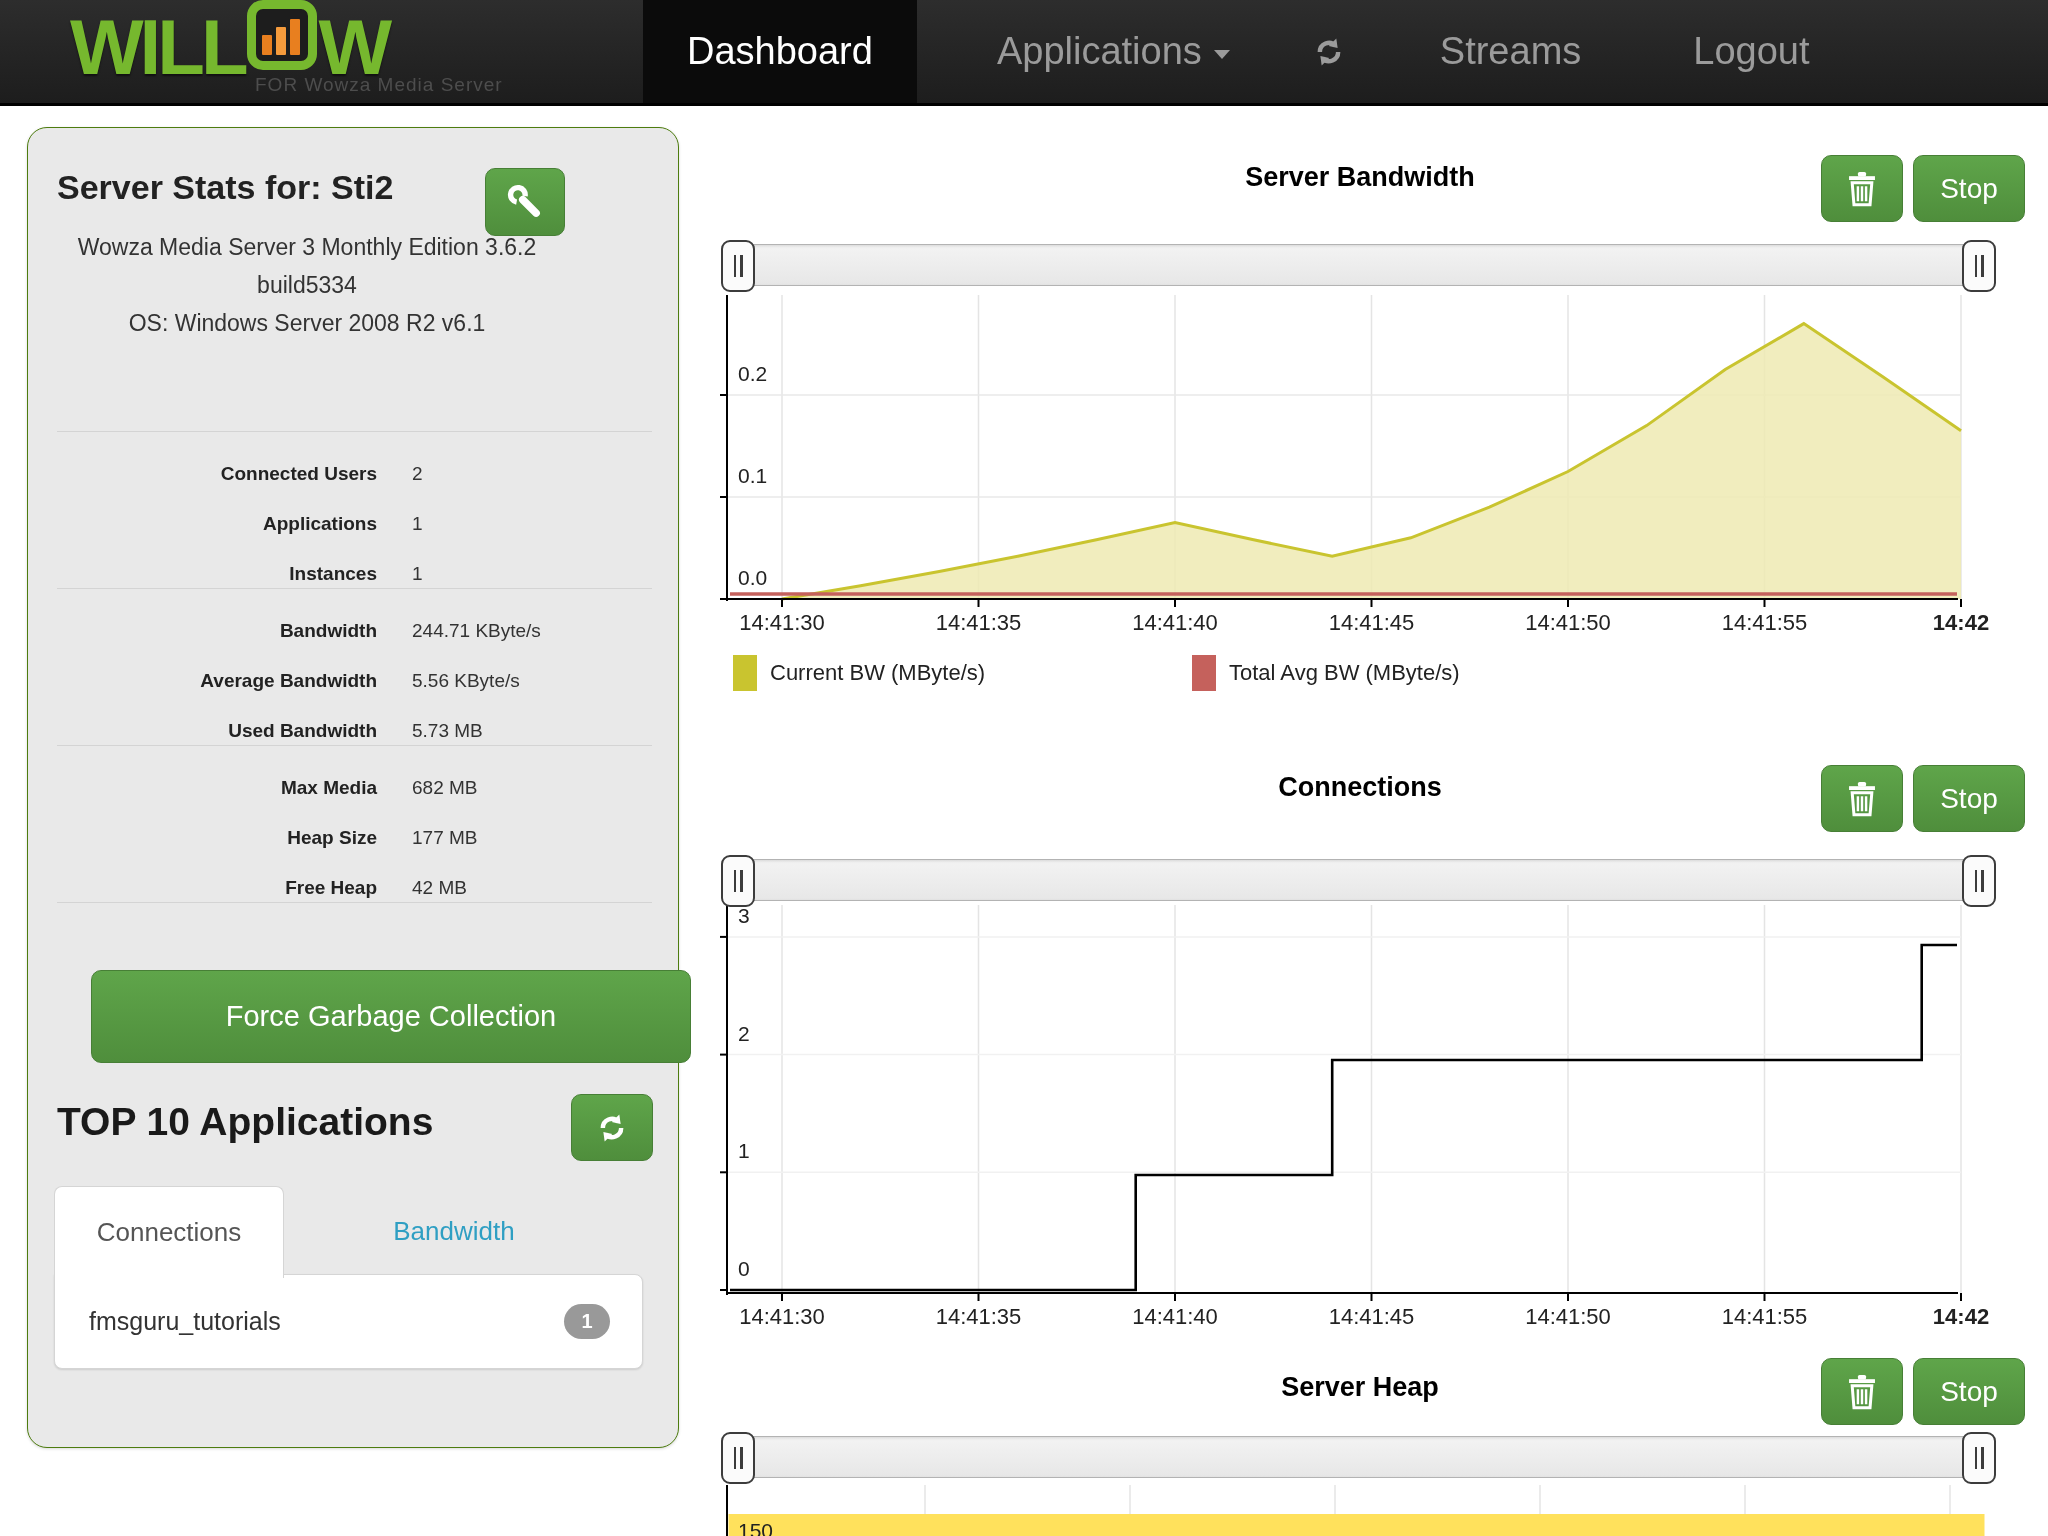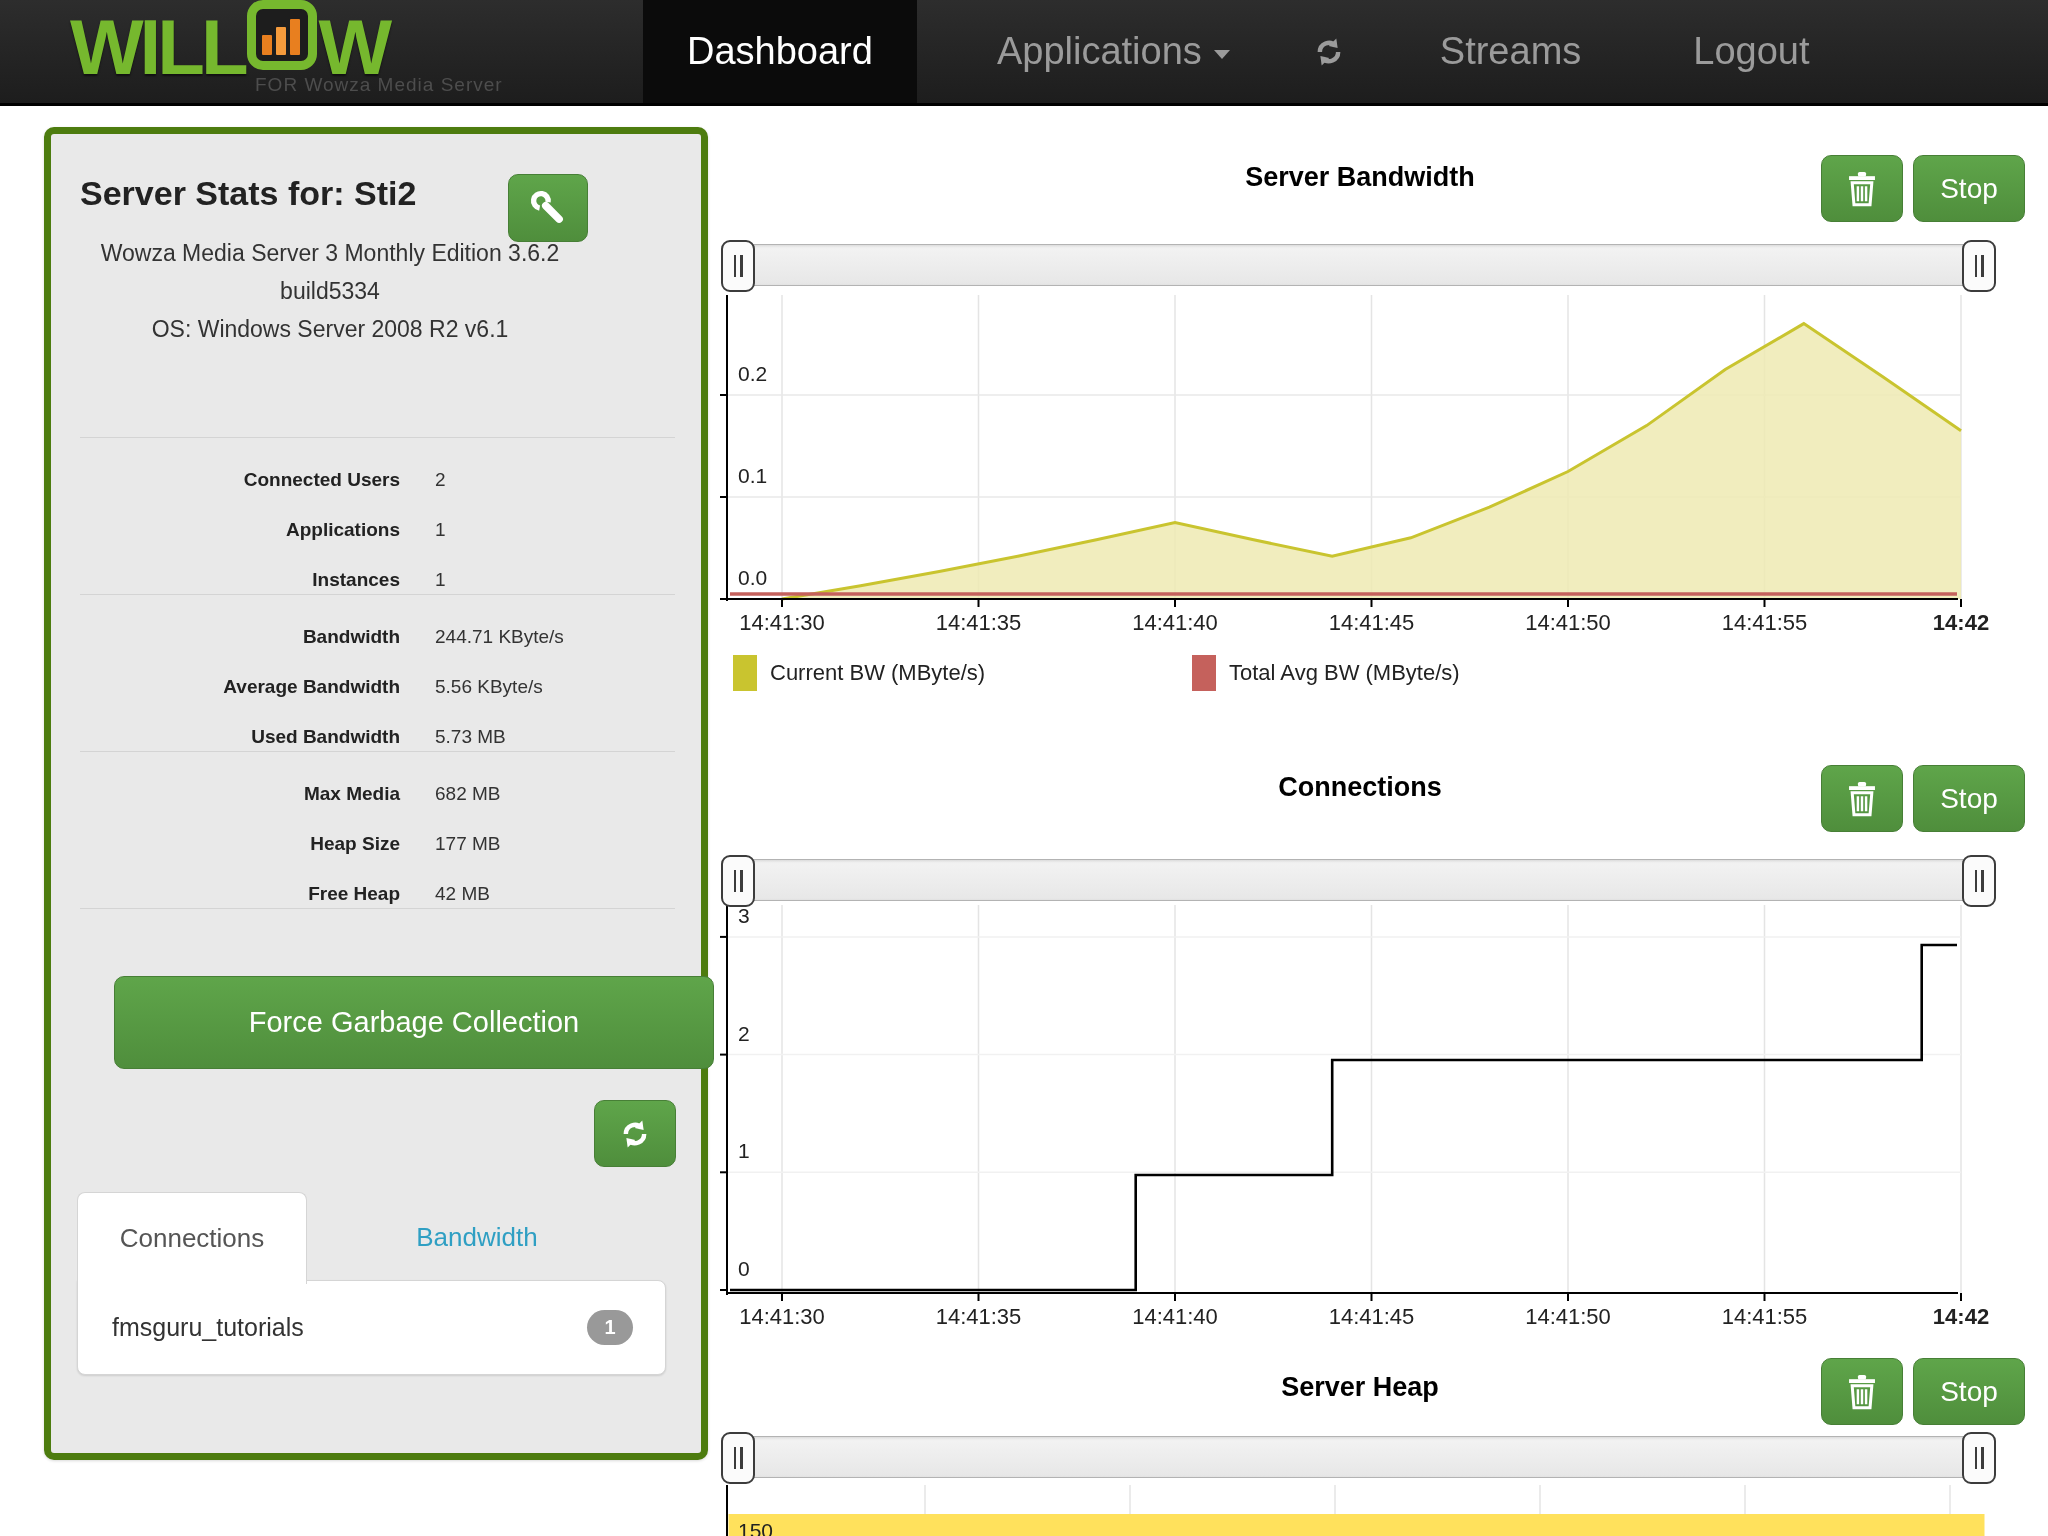--- a/index.html
+++ b/index.html
@@ -21,22 +21,22 @@
   .tagline{position:absolute;left:185px;top:74px;font-size:19px;color:#4d4d4d;letter-spacing:1px;white-space:nowrap;}
   .nav-items{position:absolute;left:595px;top:0;height:100%;display:flex;align-items:stretch;}
   .nav-item{display:flex;align-items:center;font-size:38px;color:#9b9b9b;text-decoration:none;cursor:pointer;margin-left:48px;}
   .nav-item.active{background:#0b0b0b;color:#fff;padding:0 44px;}
   .nav-item.plain{padding:0 32px;}
   .caret{width:0;height:0;border-left:8px solid transparent;border-right:8px solid transparent;
          border-top:9px solid #9b9b9b;margin-left:12px;margin-top:6px;}
   .nav-refresh{padding:0 14px 0 2px;}
 
   
-  .card{position:absolute;left:44px;top:127px;width:650px;height:1319px;background:#e9e9e9;
-        border:7px solid #4d7c0f;border-radius:10px;box-shadow:0 1px 3px rgba(0,0,0,.15);}
+  .card{position:absolute;left:27px;top:127px;width:650px;height:1319px;background:#e9e9e9;
+        border:1px solid #4d7c0f;border-radius:20px;box-shadow:0 1px 3px rgba(0,0,0,.15);}
   .card h1{position:absolute;left:29px;top:40px;margin:0;font-size:34px;color:#222;}
   .btn{border:1px solid #477f36;border-radius:10px;background:linear-gradient(#5fa54a,#4f8e3c);
        color:#fff;cursor:pointer;display:flex;align-items:center;justify-content:center;
        font-family:"Liberation Sans",sans-serif;margin-left:36px;}
   .wrench-btn{position:absolute;left:421px;top:40px;width:80px;height:68px;}
   .server-info{position:absolute;left:29px;top:100px;width:500px;font-size:23px;line-height:38px;color:#333;text-align:center;}
   .stats{position:absolute;left:29px;top:303px;width:595px;}
   .stat-group{border-top:1px solid #d4d4d4;padding:3px 0;}
   .stat-group:last-child{border-bottom:1px solid #d4d4d4;}
   .stat-row{display:flex;align-items:flex-end;height:50px;font-size:19px;}
@@ -169,20 +169,21 @@
             <span class="stat-label">Heap Size</span>
             <span class="stat-value">177 MB</span>
           </div>
           <div class="stat-row">
             <span class="stat-label">Free Heap</span>
             <span class="stat-value">42 MB</span>
           </div>
         </div>
       </div>
     <button class="btn gc-btn">Force Garbage Collection</button>
+    <h2>TOP 10 Applications</h2>
     <button class="btn refresh-btn">
       <svg width="34" height="34" viewBox="0 0 26 26">
         <path d="M6 13 a7 7 0 0 1 12 -4.9" fill="none" stroke="#fff" stroke-width="3.4"></path>
         <polygon points="18.6,2.6 19.6,10 12.8,8.4" fill="#fff"></polygon>
         <path d="M20 13 a7 7 0 0 1 -12 4.9" fill="none" stroke="#fff" stroke-width="3.4"></path>
         <polygon points="7.4,23.4 6.4,16 13.2,17.6" fill="#fff"></polygon>
       </svg>
     </button>
     <div class="tabs">
       <a class="tab-active">Connections</a>

